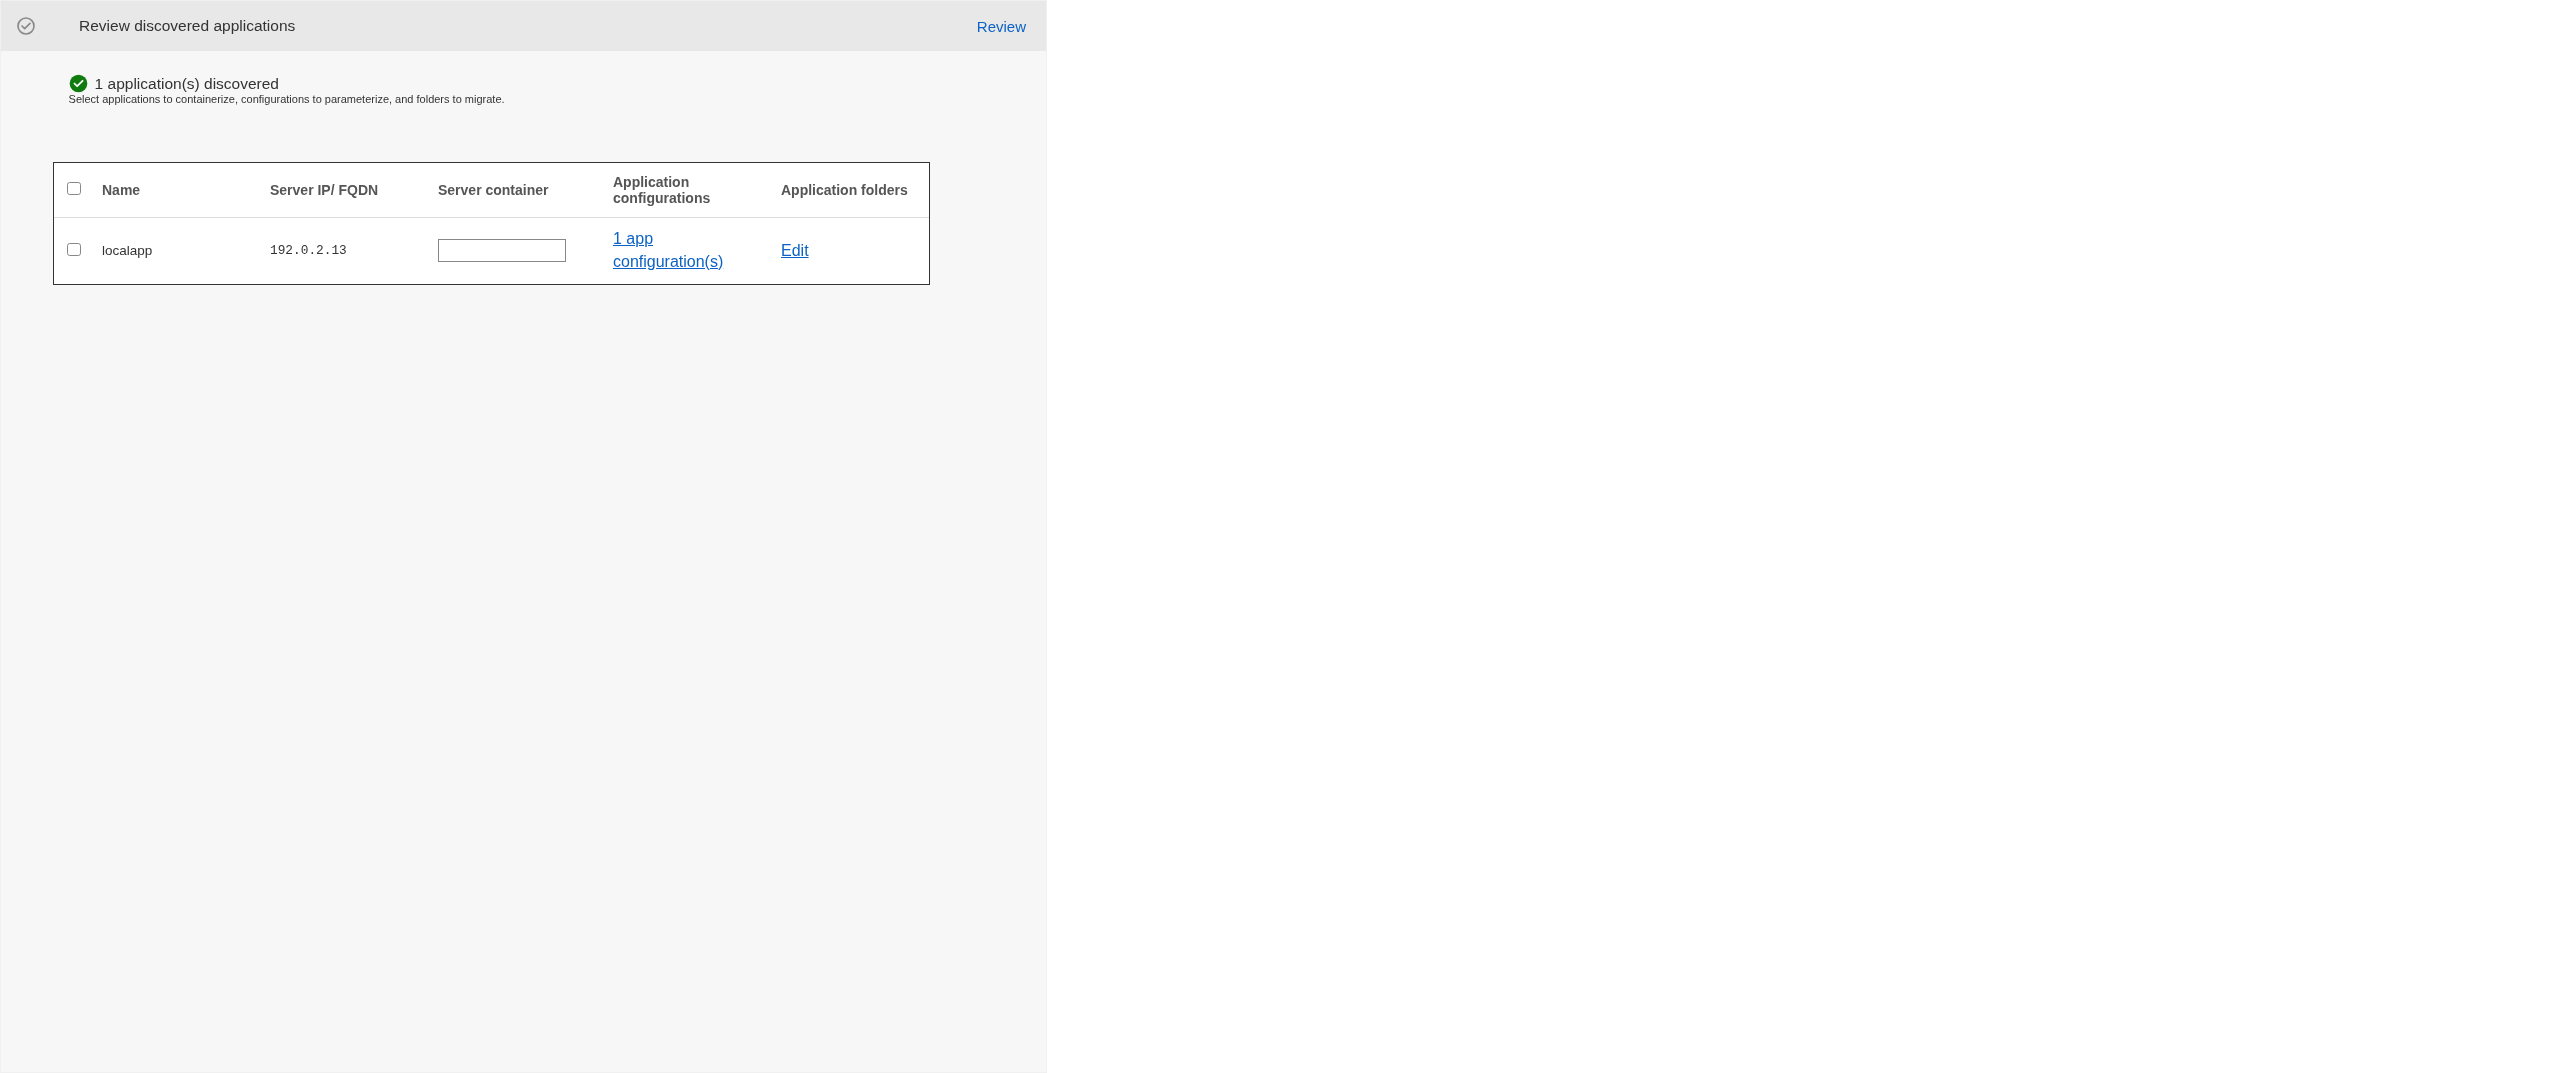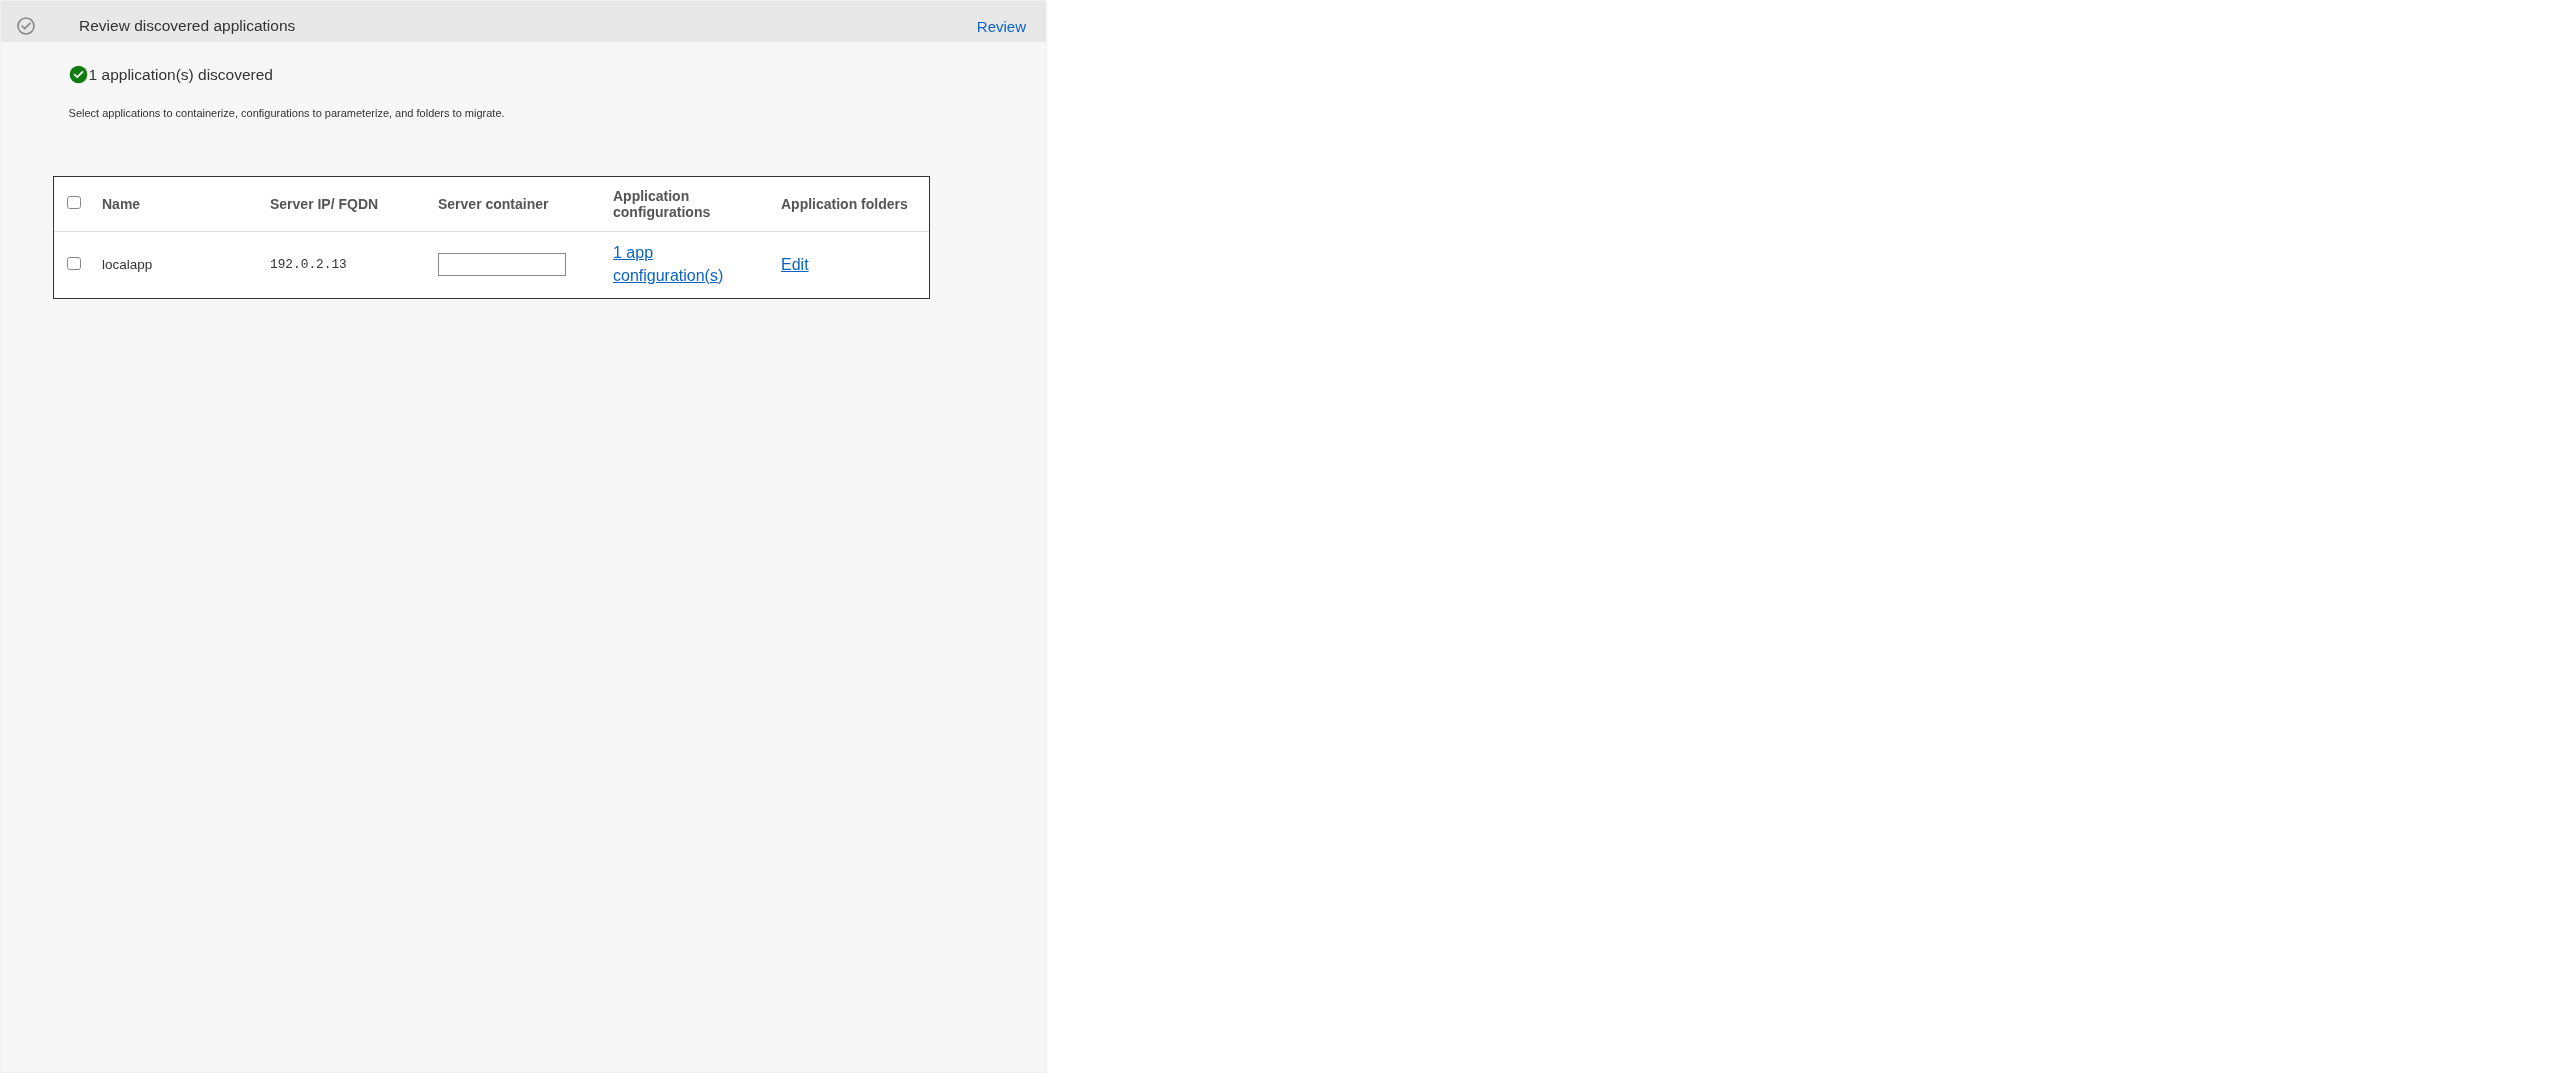--- a/index.html
+++ b/index.html
@@ -12,21 +12,21 @@
     .panel {
       width: 1047px;
       background: #f7f7f7;
       border: 0.7px solid #f0f0f0;
     }
     .header-bar {
       display: flex;
       align-items: center;
       justify-content: space-between;
       background: #e8e8e8;
-      padding: 15px 20px 6px 15px;
+      padding: 15px 20px 15px 15px;
     }
     .header-left {
       display: flex;
       align-items: center;
       gap: 43px;
     }
     .step-circle-icon {
       width: 20px;
       height: 20px;
       display: inline-flex;
@@ -44,23 +44,22 @@
       font-size: 15px;
       text-decoration: none;
       cursor: pointer;
     }
     .content {
       padding: 23px 42px 20px 42px;
     }
     .status-row {
       display: flex;
       align-items: center;
-      gap: 1px;
+      gap: 7px;
       margin-left: 25.6px;
-      margin-bottom: 23px;
     }
     .status-check {
       width: 19px;
       height: 19px;
       display: inline-flex;
       align-items: center;
       justify-content: center;
     }
     .status-text {
       font-size: 15.5px;

